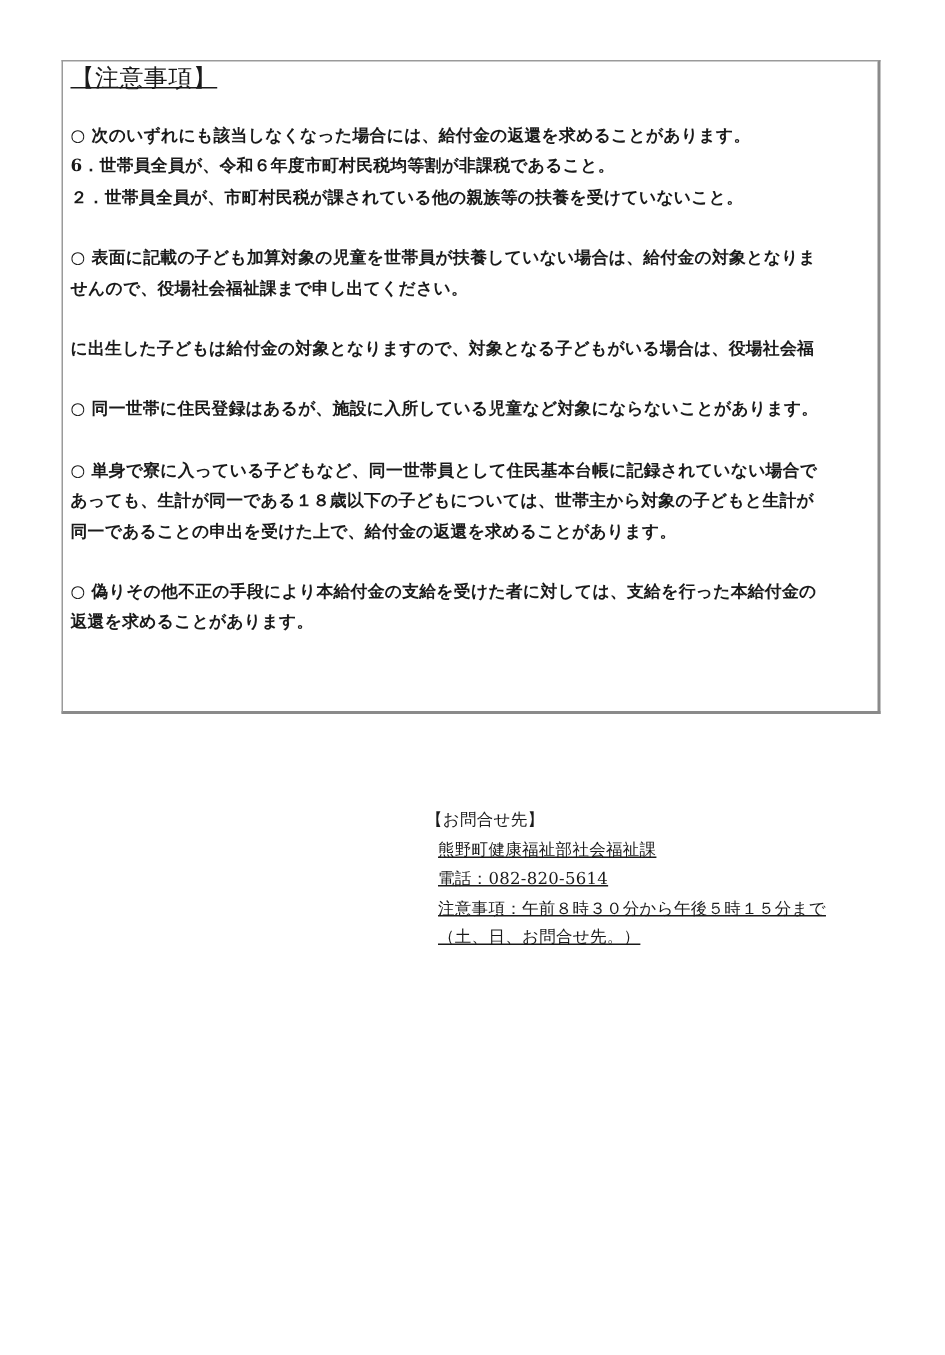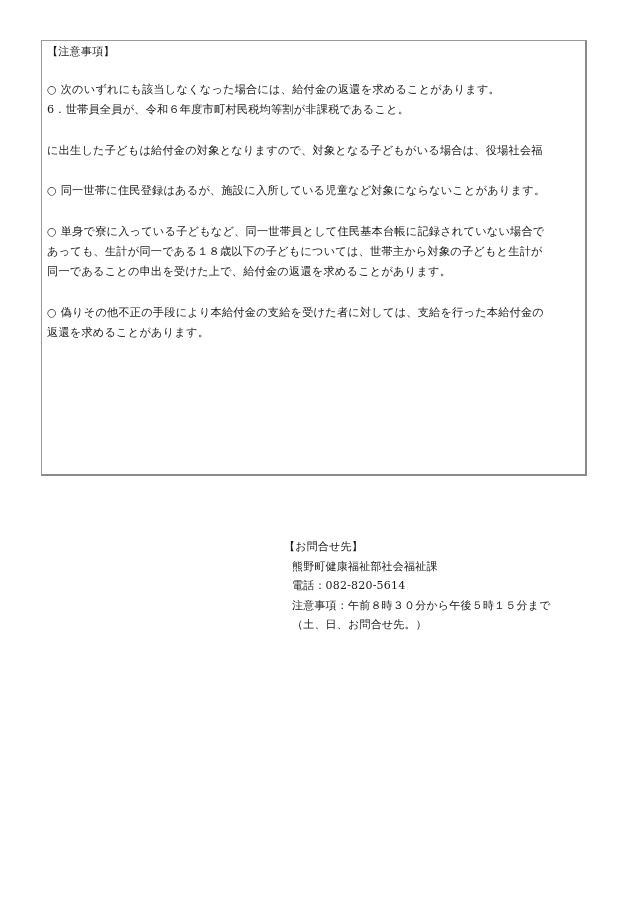--- a/index.html
+++ b/index.html
@@ -22,65 +22,73 @@
     width: 546px;
     height: 436px;
     border-left: 1.5px solid #9a9a9a;
     border-top: 1.5px solid #9a9a9a;
     border-right: 2px solid #8a8a8a;
     border-bottom: 2px solid #8a8a8a;
     box-sizing: border-box;
     padding: 3px 6px 0 5px;
   }
   .box-title {
-    font-size: 11px;
+    font-size: 16px;
     line-height: 16px;
     height: 16px;
     letter-spacing: 0.3px;
+    text-decoration: underline;
   }
   .spacer {
     height: 20px;
   }
   .para {
     font-size: 11.2px;
     line-height: 20.4px;
     letter-spacing: 0.2px;
     margin: 0;
+    font-weight: bold;
   }
   .para + .para {
     margin-top: 20px;
   }
   .line {
     display: block;
     white-space: nowrap;
   }
   .contact {
     position: absolute;
     left: 284px;
     top: 537px;
     font-size: 11px;
     line-height: 19.5px;
     letter-spacing: 0.2px;
   }
   .contact .line.indent {
     padding-left: 8px;
+    text-decoration: underline;
   }
 </style>
 </head>
 <body>
 
 <div class="notice-box">
   <div class="box-title">【注意事項】</div>
   <div class="spacer"></div>
 
   <p class="para">
     <span class="line">○ 次のいずれにも該当しなくなった場合には、給付金の返還を求めることがあります。</span>
     <span class="line">6．世帯員全員が、令和６年度市町村民税均等割が非課税であること。</span>
+    <span class="line">２．世帯員全員が、市町村民税が課されている他の親族等の扶養を受けていないこと。</span>
   </p>
 
+  <p class="para">
+    <span class="line">○ 表面に記載の子ども加算対象の児童を世帯員が扶養していない場合は、給付金の対象となりま</span>
+    <span class="line">せんので、役場社会福祉課まで申し出てください。</span>
+  </p>
 
   <p class="para">
     <span class="line">に出生した子どもは給付金の対象となりますので、対象となる子どもがいる場合は、役場社会福</span>
   </p>
 
   <p class="para">
     <span class="line">○ 同一世帯に住民登録はあるが、施設に入所している児童など対象にならないことがあります。</span>
   </p>
 
   <p class="para">

